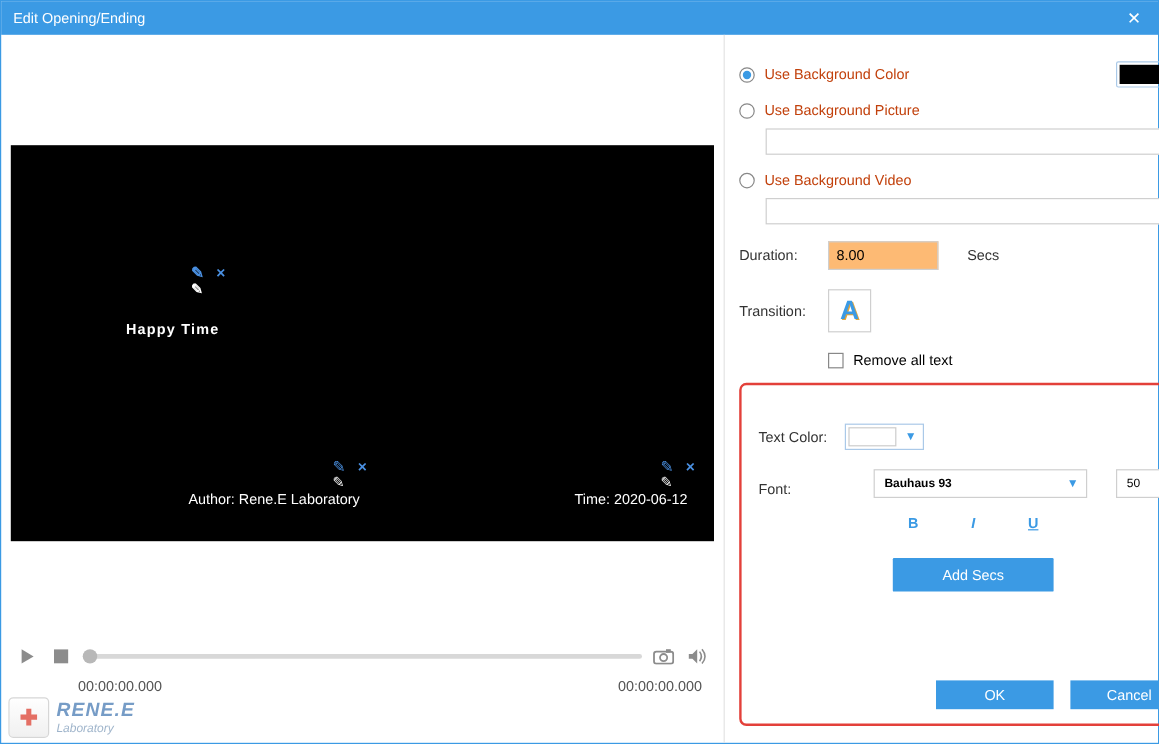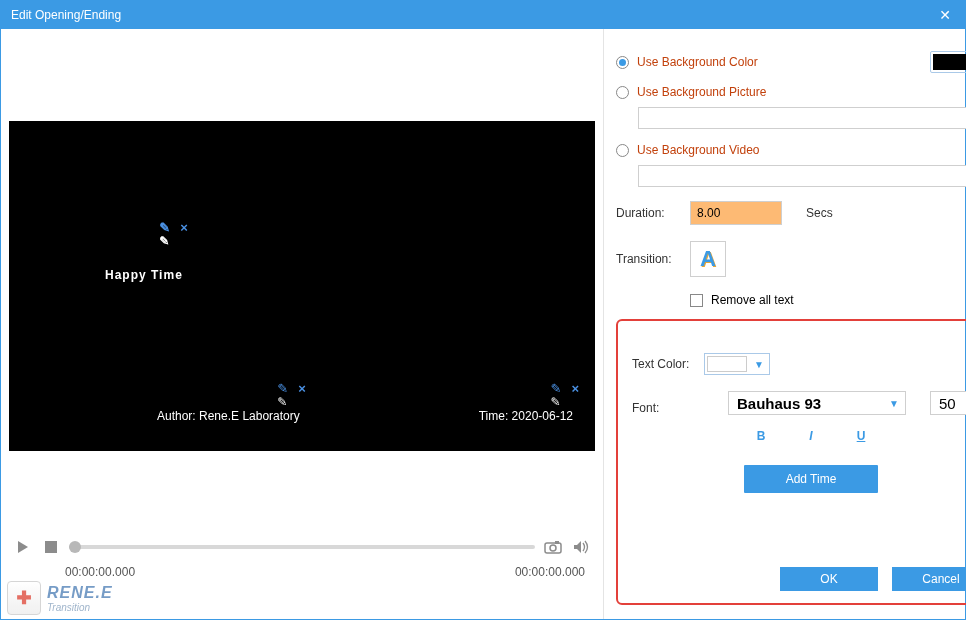--- a/index.html
+++ b/index.html
@@ -63,21 +63,21 @@
 
 
 .panel { border: 2px solid #e3403a; border-radius: 6px; padding: 18px 14px 12px; margin-top: 2px; flex:1; display:flex; flex-direction:column; }
 .panel .kv .k{ width:72px; }
 .tc-pick{ width:66px; height:22px; border:1px solid #aac9e8; display:flex; }
 .tc-pick .sw{ flex:1; margin:2px; background:#fff; border:1px solid #ccc;}
 .tc-pick .arr{ width:20px; display:flex; align-items:center; justify-content:center; color:#3b9ae4; font-size:10px;}
 .font-row{ display:flex; align-items:flex-end; gap:24px; margin-bottom:14px; }
 .font-row .k{ width:72px; color:#333;}
 .combo{ height:24px; border:1px solid #cfcfcf; display:flex; align-items:center; background:#fff; }
-.combo .v{ flex:1; padding:0 8px; font-weight:900; font-size:15px; }
+.combo .v{ flex:1; padding:0 8px; font-weight:900; font-size:10px; }
 .combo .v.sz{ font-weight:400; }
 .combo .arr{ width:22px; text-align:center; color:#3b9ae4; font-size:10px; }
 .font-cb{ width:178px; }
 .size-cb{ width:60px; }
 .biu{ display:flex; justify-content:center; gap:44px; color:#3b9ae4; font-size:16px; font-weight:bold; margin-bottom:22px; }
 .biu .i{ font-style:italic; } .biu .u{ text-decoration:underline; }
 .addbtn{ width:134px; height:28px; align-self:center; background:#3b9ae4; color:#fff; display:flex; align-items:center; justify-content:center; border-radius:1px; margin-bottom:26px; }
 .btnrow{ display:flex; gap:14px; justify-content:flex-end; margin-top:auto; }
 .dlgbtn{ width:98px; height:24px; background:#3b9ae4; color:#fff; display:flex; align-items:center; justify-content:center; }
 
@@ -154,21 +154,21 @@
         <span>00:00:00.000</span>
         <span>00:00:00.000</span>
       </div>
 
       <div class="watermark">
         <div class="wm-ic">
             <span>✚</span>
           </div>
         <div class="wm-txt">
           <div class="l1">RENE.E</div>
-          <div class="l2">Transition</div>
+          <div class="l2">Laboratory</div>
         </div>
       </div>
     </div>
 
     <div class="right">
       <div class="row">
         <span class="radio on"></span>
         <span class="lbl">Use Background Color</span>
         <div class="color-pick">
           <div class="sw"></div>
@@ -241,21 +241,21 @@
           </div>
         </div>
 
         <div class="biu">
           <span>B</span>
           <span class="i">I</span>
           <span class="u">U</span>
         </div>
 
         <div class="addbtn">
-            <span>Add Time</span>
+            <span>Add Secs</span>
           </div>
 
         <div class="btnrow">
           <div class="dlgbtn">
               <span>OK</span>
             </div>
           <div class="dlgbtn">
               <span>Cancel</span>
             </div>
         </div>

